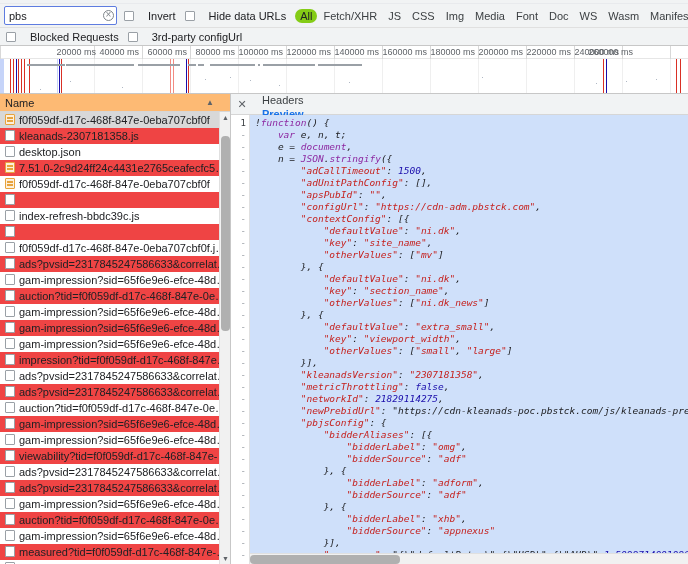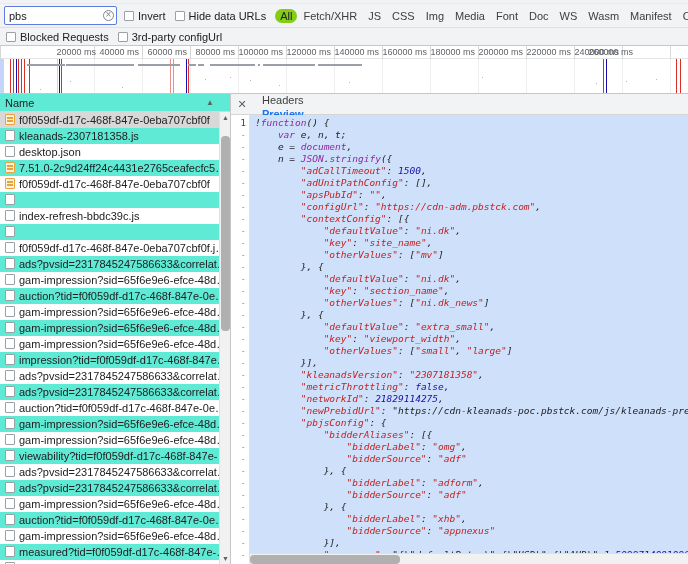--- a/index.html
+++ b/index.html
@@ -67,21 +67,21 @@
   }
   #filter-clear::after {
     content: "\00D7";
     position: relative;
     top: -1.5px;
     font-size: 10px;
   }
   .chk-item {
     display: inline-flex;
     align-items: center;
-    gap: 4px;
+    gap: 14px;
     margin-right: 9px;
     font-size: 11px;
     color: #202124;
     cursor: default;
   }
   .chk-box {
     width: 10px; height: 10px;
     border: 1px solid #9aa0a6;
     border-radius: 1px;
     background: #fff;
@@ -194,21 +194,21 @@
     display: flex;
     flex-direction: column;
     background: #ffffff;
     border-right: 1px solid #c7c7c7;
     overflow: hidden;
     position: relative;
   }
   #req-header {
     height: 18px;
     flex: 0 0 18px;
-    background: #5eead4;
+    background: #fdba74;
     border-bottom: 1px solid #d6d6d6;
     display: flex;
     align-items: center;
     padding-left: 5px;
     font-size: 11px;
     color: #202124;
     position: relative;
   }
   #req-header .sort-arrow {
     position: absolute;
@@ -226,21 +226,21 @@
     display: flex;
     align-items: center;
     padding-left: 5px;
     gap: 4px;
     font-size: 11px;
     color: #202124;
     white-space: nowrap;
     overflow: hidden;
     border-bottom: 1px solid transparent;
   }
-  .req-row.odd { background: #5eead4; align-items: center; }
+  .req-row.odd { background: #ef4444; align-items: center; }
   .req-row.selected { background: #d8d8d8; }
   .req-icon {
     width: 10px; height: 11px;
     flex: 0 0 10px;
     border: 1px solid #9aa0a6;
     border-radius: 1px;
     background: #fff;
     position: relative;
   }
   .req-icon.script {

